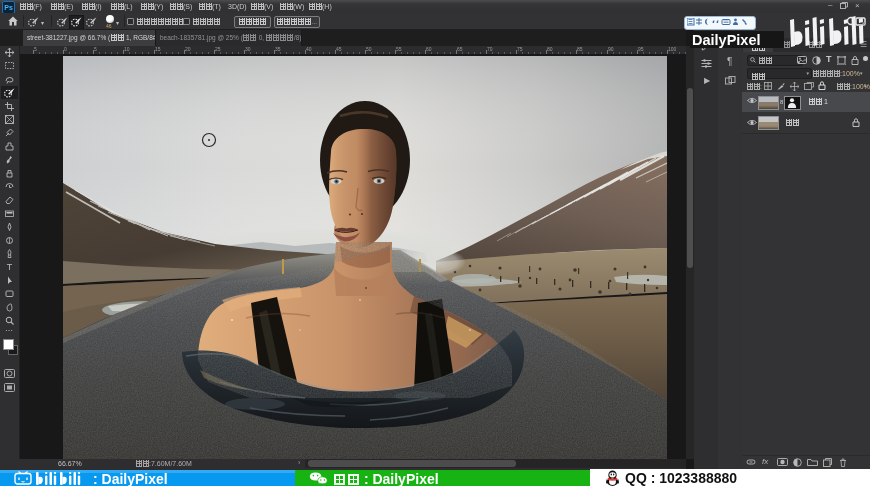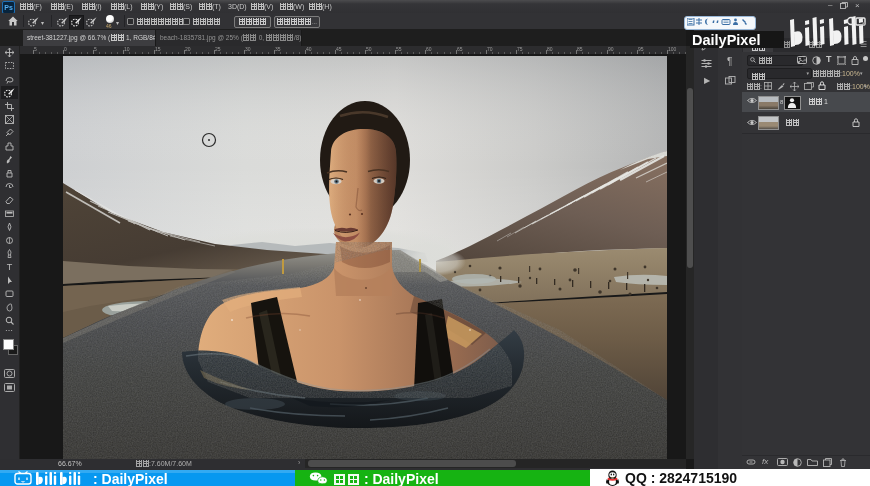--- a/index.html
+++ b/index.html
@@ -782,21 +782,21 @@
 <ellipse cx="7.5" cy="11.5" rx="5.6" ry="4.4" fill="#111"></ellipse>
 <ellipse cx="7.5" cy="11.8" rx="3.4" ry="3.2" fill="#fff"></ellipse>
 <ellipse cx="7.5" cy="4.8" rx="3.2" ry="2.6" fill="#fff"></ellipse>
 <ellipse cx="6.3" cy="4.4" rx="0.7" ry="1" fill="#111"></ellipse>
     <ellipse cx="8.7" cy="4.4" rx="0.7" ry="1" fill="#111"></ellipse>
 <path d="M5.5 6.8 Q7.5 8 9.5 6.8 L9 7.6 L6 7.6 Z" fill="#e8a000"></path>
 <path d="M3 7.5 Q7.5 10.5 12 7.5 L12.5 9.5 Q7.5 12 2.5 9.5 Z" fill="#e33"></path>
 <path d="M1.8 9 Q0.5 12 1.5 13.5 Q2.5 14 3 12.5 Z" fill="#111"></path>
 <path d="M13.2 9 Q14.5 12 13.5 13.5 Q12.5 14 12 12.5 Z" fill="#111"></path>
   </svg>
-<div class="ab" style="left:625px;top:470px;color:#111;font-size:14px;font-weight:bold;white-space:nowrap;">QQ : 2824715190</div>
+<div class="ab" style="left:625px;top:470px;color:#111;font-size:14px;font-weight:bold;white-space:nowrap;">QQ : 1023388880</div>
 <div class="ab" style="left:828px;top:0px;color:#bbb;font-size:8px;">–</div>
 <svg class="ab" style="left:840px;top:2px;" width="8" height="7" viewBox="0 0 8 7">
     <rect x="0.5" y="1.5" width="5" height="5" fill="none" stroke="#bbb" stroke-width="0.9"></rect>
     <path d="M2 1.5 V0.5 H7.5 V5 H5.5" fill="none" stroke="#bbb" stroke-width="0.9"></path>
   </svg>
 <div class="ab" style="left:855px;top:1px;color:#bbb;font-size:8px;">×</div>
 <div class="ab" style="left:684px;top:16px;width:70px;height:12px;background:#f5f8fb;border:1px solid #9ab8d8;border-radius:3px;"></div>
 <svg class="ab" style="left:687px;top:18px;" width="64" height="8" viewBox="0 0 64 8" fill="#3a6ea5">
     <rect x="0" y="0" width="7" height="7" fill="none" stroke="#3a6ea5"></rect>
     <path d="M1.5 1.5 H5.5 M1.5 3.5 H5.5 M1.5 5.5 H5.5" stroke="#3a6ea5" stroke-width="0.8"></path>

